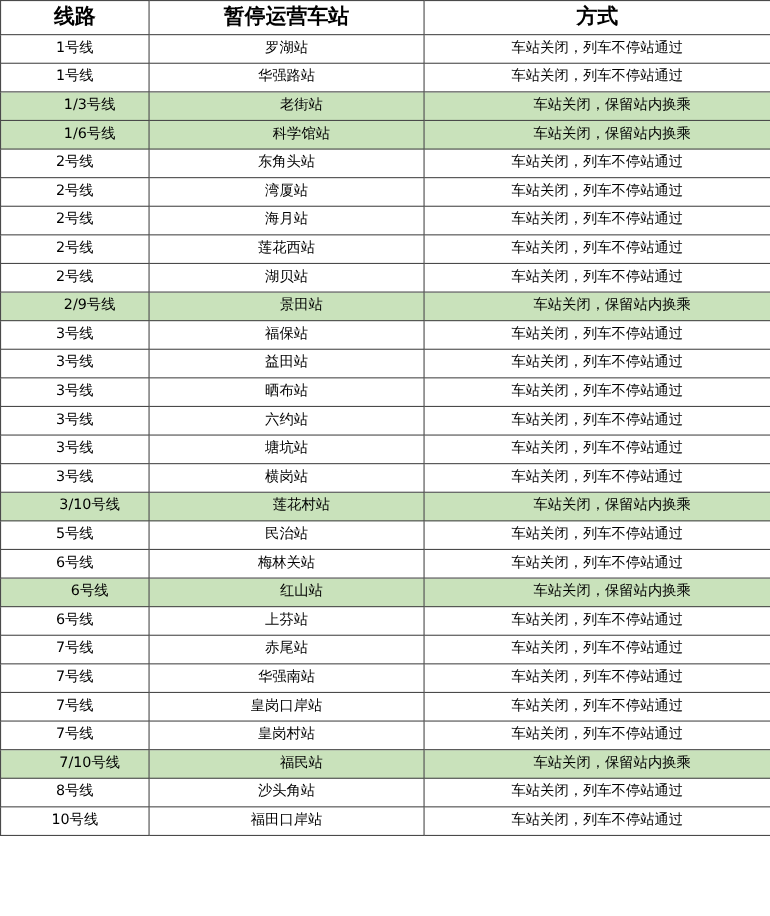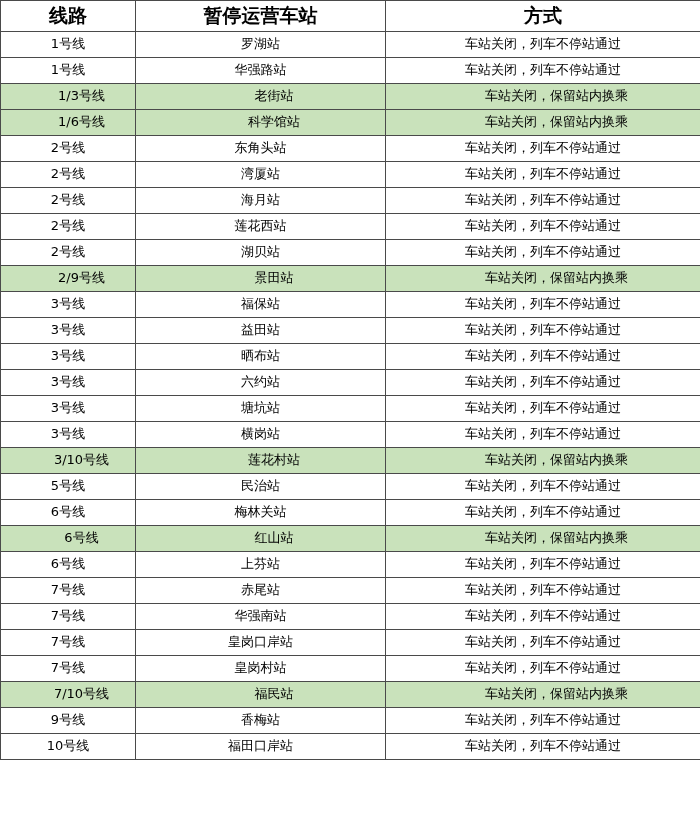--- a/index.html
+++ b/index.html
@@ -177,22 +177,22 @@
         <td>7号线</td>
         <td>皇岗村站</td>
         <td>车站关闭，列车不停站通过</td>
       </tr>
       <tr class="row-green">
         <td>7/10号线</td>
         <td>福民站</td>
         <td>车站关闭，保留站内换乘</td>
       </tr>
       <tr class="row-white">
-        <td>9号线</td>
-        <td>香梅站</td>
+        <td>8号线</td>
+        <td>沙头角站</td>
         <td>车站关闭，列车不停站通过</td>
       </tr>
       <tr class="row-white">
         <td>10号线</td>
         <td>福田口岸站</td>
         <td>车站关闭，列车不停站通过</td>
       </tr>
     </tbody>
 </table>
 

